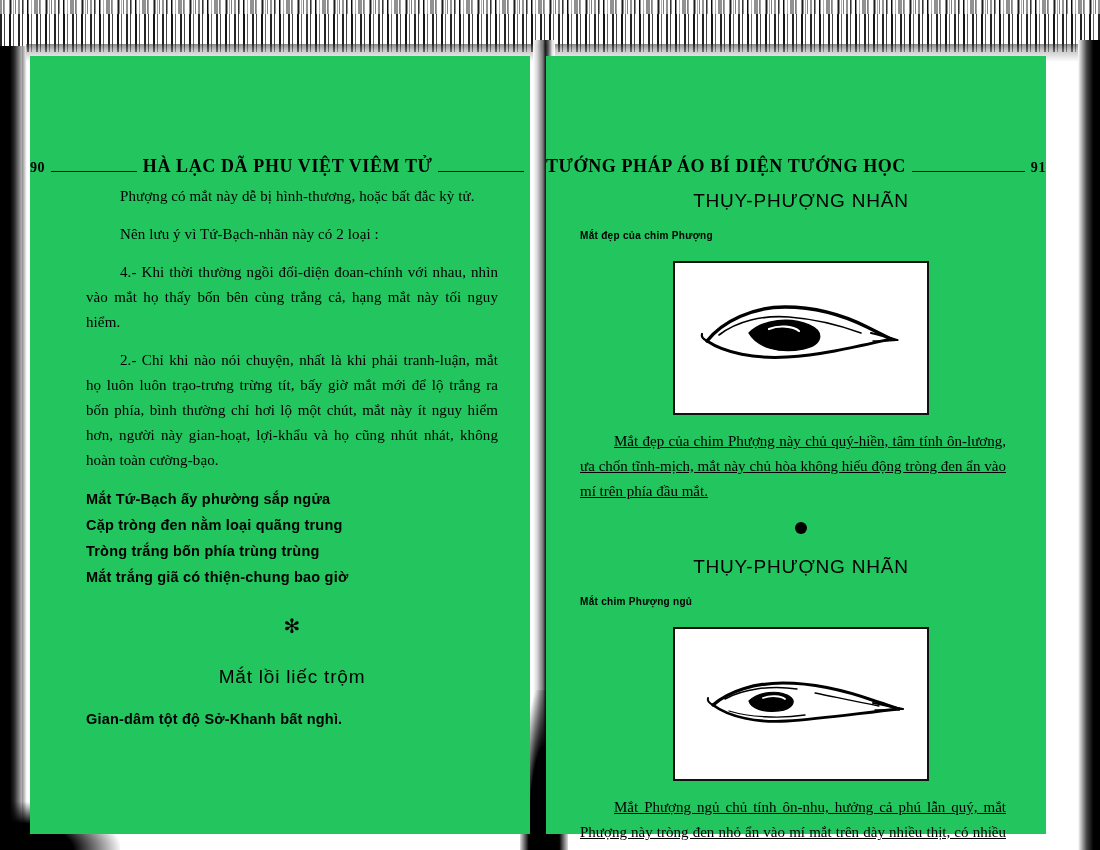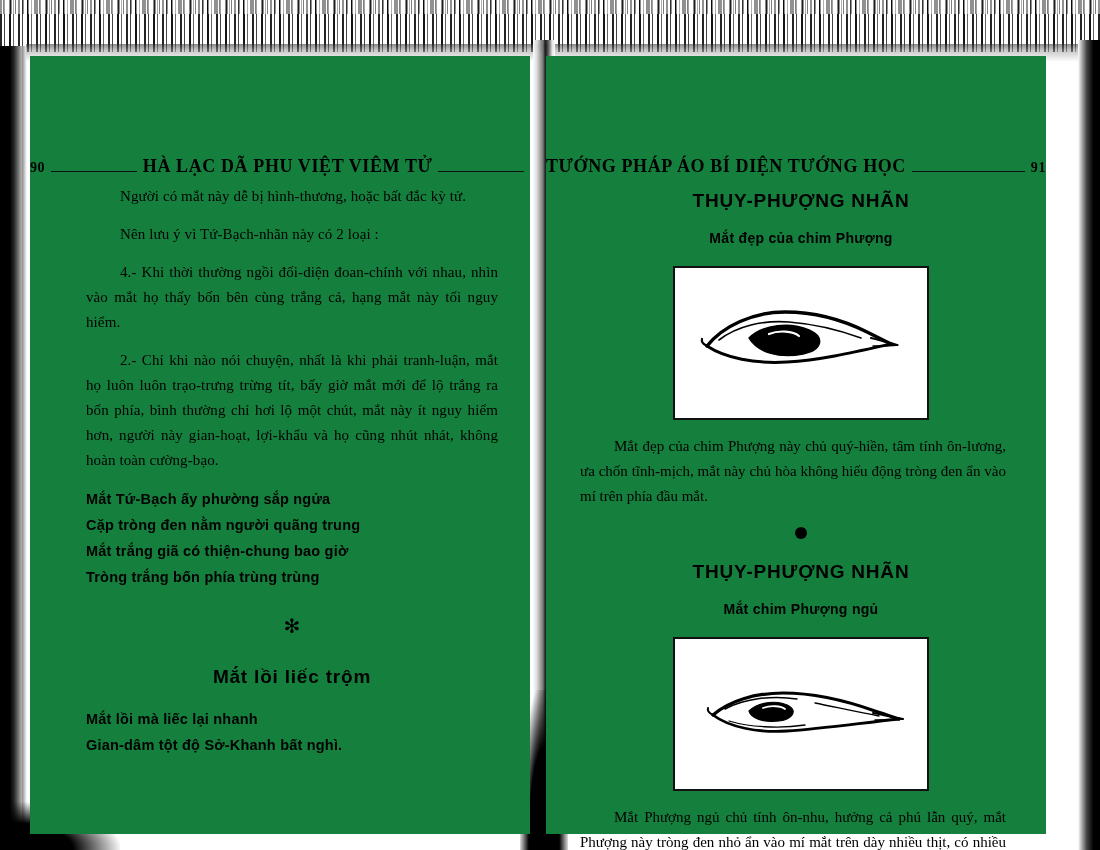--- a/index.html
+++ b/index.html
@@ -104,21 +104,21 @@
     background: #4a4a4a;
     border-radius: 50%;
     opacity: .55;
   }
 
   
   .page {
     position: absolute;
     top: 56px;
     bottom: 16px;
-    background: #15803d;
+    background: #22c55e;
   }
   .page.left  { left: 30px;  width: 500px; }
   .page.right { left: 546px; width: 500px; }
 
   
   .runhead {
     position: absolute;
     top: 100px;
     width: 100%;
     display: flex;
@@ -155,30 +155,29 @@
     font-size: 15px;
     line-height: 25px;
     text-align: justify;
     text-indent: 34px;
     letter-spacing: .1px;
   }
 
   h2.sec {
     text-align: center;
     font-family: "Liberation Sans", sans-serif;
-    font-weight: bold;
+    font-weight: normal;
     font-size: 19px;
     letter-spacing: .8px;
     margin: 30px 0 18px 0;
   }
   h3.sub {
-    text-align: center;
     font-family: "Liberation Sans", sans-serif;
     font-weight: bold;
-    font-size: 14px;
+    font-size: 10px;
     letter-spacing: .3px;
     margin: 0 0 16px 0;
   }
   .verse {
     text-align: left;
     font-family: "Liberation Sans", sans-serif;
     font-weight: bold;
     font-size: 14.5px;
     line-height: 26px;
     letter-spacing: .2px;
@@ -215,20 +214,21 @@
   }
   .figbox svg { display: block; }
   .fig-wrap { display: flex; justify-content: center; }
 
   .caption {
     font-size: 15px;
     line-height: 25px;
     text-align: justify;
     text-indent: 34px;
     margin: 0 16px 10px 0;
+    text-decoration: underline;
   }
 </style>
 </head>
 <body>
 
 <div id="scan">
   <div class="top-noise"></div>
   <div class="top-noise band2"></div>
   <div class="left-edge"></div>
   <div class="left-edge2"></div>
@@ -250,39 +250,38 @@
 <div class="page left">
 
   <div class="runhead">
     <span class="folio">90</span>
     <span class="rule"></span>
     <span class="title">HÀ LẠC DÃ PHU VIỆT VIÊM TỬ</span>
     <span class="rule"></span>
   </div>
 
   <div class="body">
-    <p class="para">Người có mắt này dễ bị hình-thương, hoặc bất đắc kỳ tử.</p>
+    <p class="para">Phượng có mắt này dễ bị hình-thương, hoặc bất đắc kỳ tử.</p>
     <p class="para">Nên lưu ý vì Tứ-Bạch-nhãn này có 2 loại :</p>
     <p class="para">4.- Khi thời thường ngồi đối-diện đoan-chính với nhau, nhìn vào mắt họ thấy bốn bên cùng trắng cả, hạng mắt này tối nguy hiểm.</p>
     <p class="para">2.- Chỉ khi nào nói chuyện, nhất là khi phải tranh-luận, mắt họ luôn luôn trạo-trưng trừng tít, bấy giờ mắt mới để lộ trắng ra bốn phía, bình thường chỉ hơi lộ một chút, mắt này ít nguy hiểm hơn, người này gian-hoạt, lợi-khẩu và họ cũng nhút nhát, không hoàn toàn cường-bạo.</p>
 
 
     <div class="verse">
       <div>Mắt Tứ-Bạch ấy phường sắp ngửa</div>
-      <div>Cặp tròng đen  nằm người quãng trung</div>
+      <div>Cặp tròng đen  nằm loại quãng trung</div>
+      <div>Tròng trắng bốn phía trùng trùng</div>
       <div>Mắt trắng giã có thiện-chung bao giờ</div>
-      <div>Tròng trắng bốn phía trùng trùng</div>
     </div>
 
     <div class="ornament">✻</div>
 
     <h2 class="sec">Mắt lồi liếc trộm</h2>
 
     <div class="verse">
-      <div>Mắt lồi mà  liếc lại nhanh</div>
       <div>Gian-dâm tột độ Sở-Khanh bất nghì.</div>
     </div>
   </div>
 </div>
 
 <div class="page right">
 
   <div class="runhead">
     <span class="title">TƯỚNG PHÁP ÁO BÍ DIỆN TƯỚNG HỌC</span>
     <span class="rule"></span>

